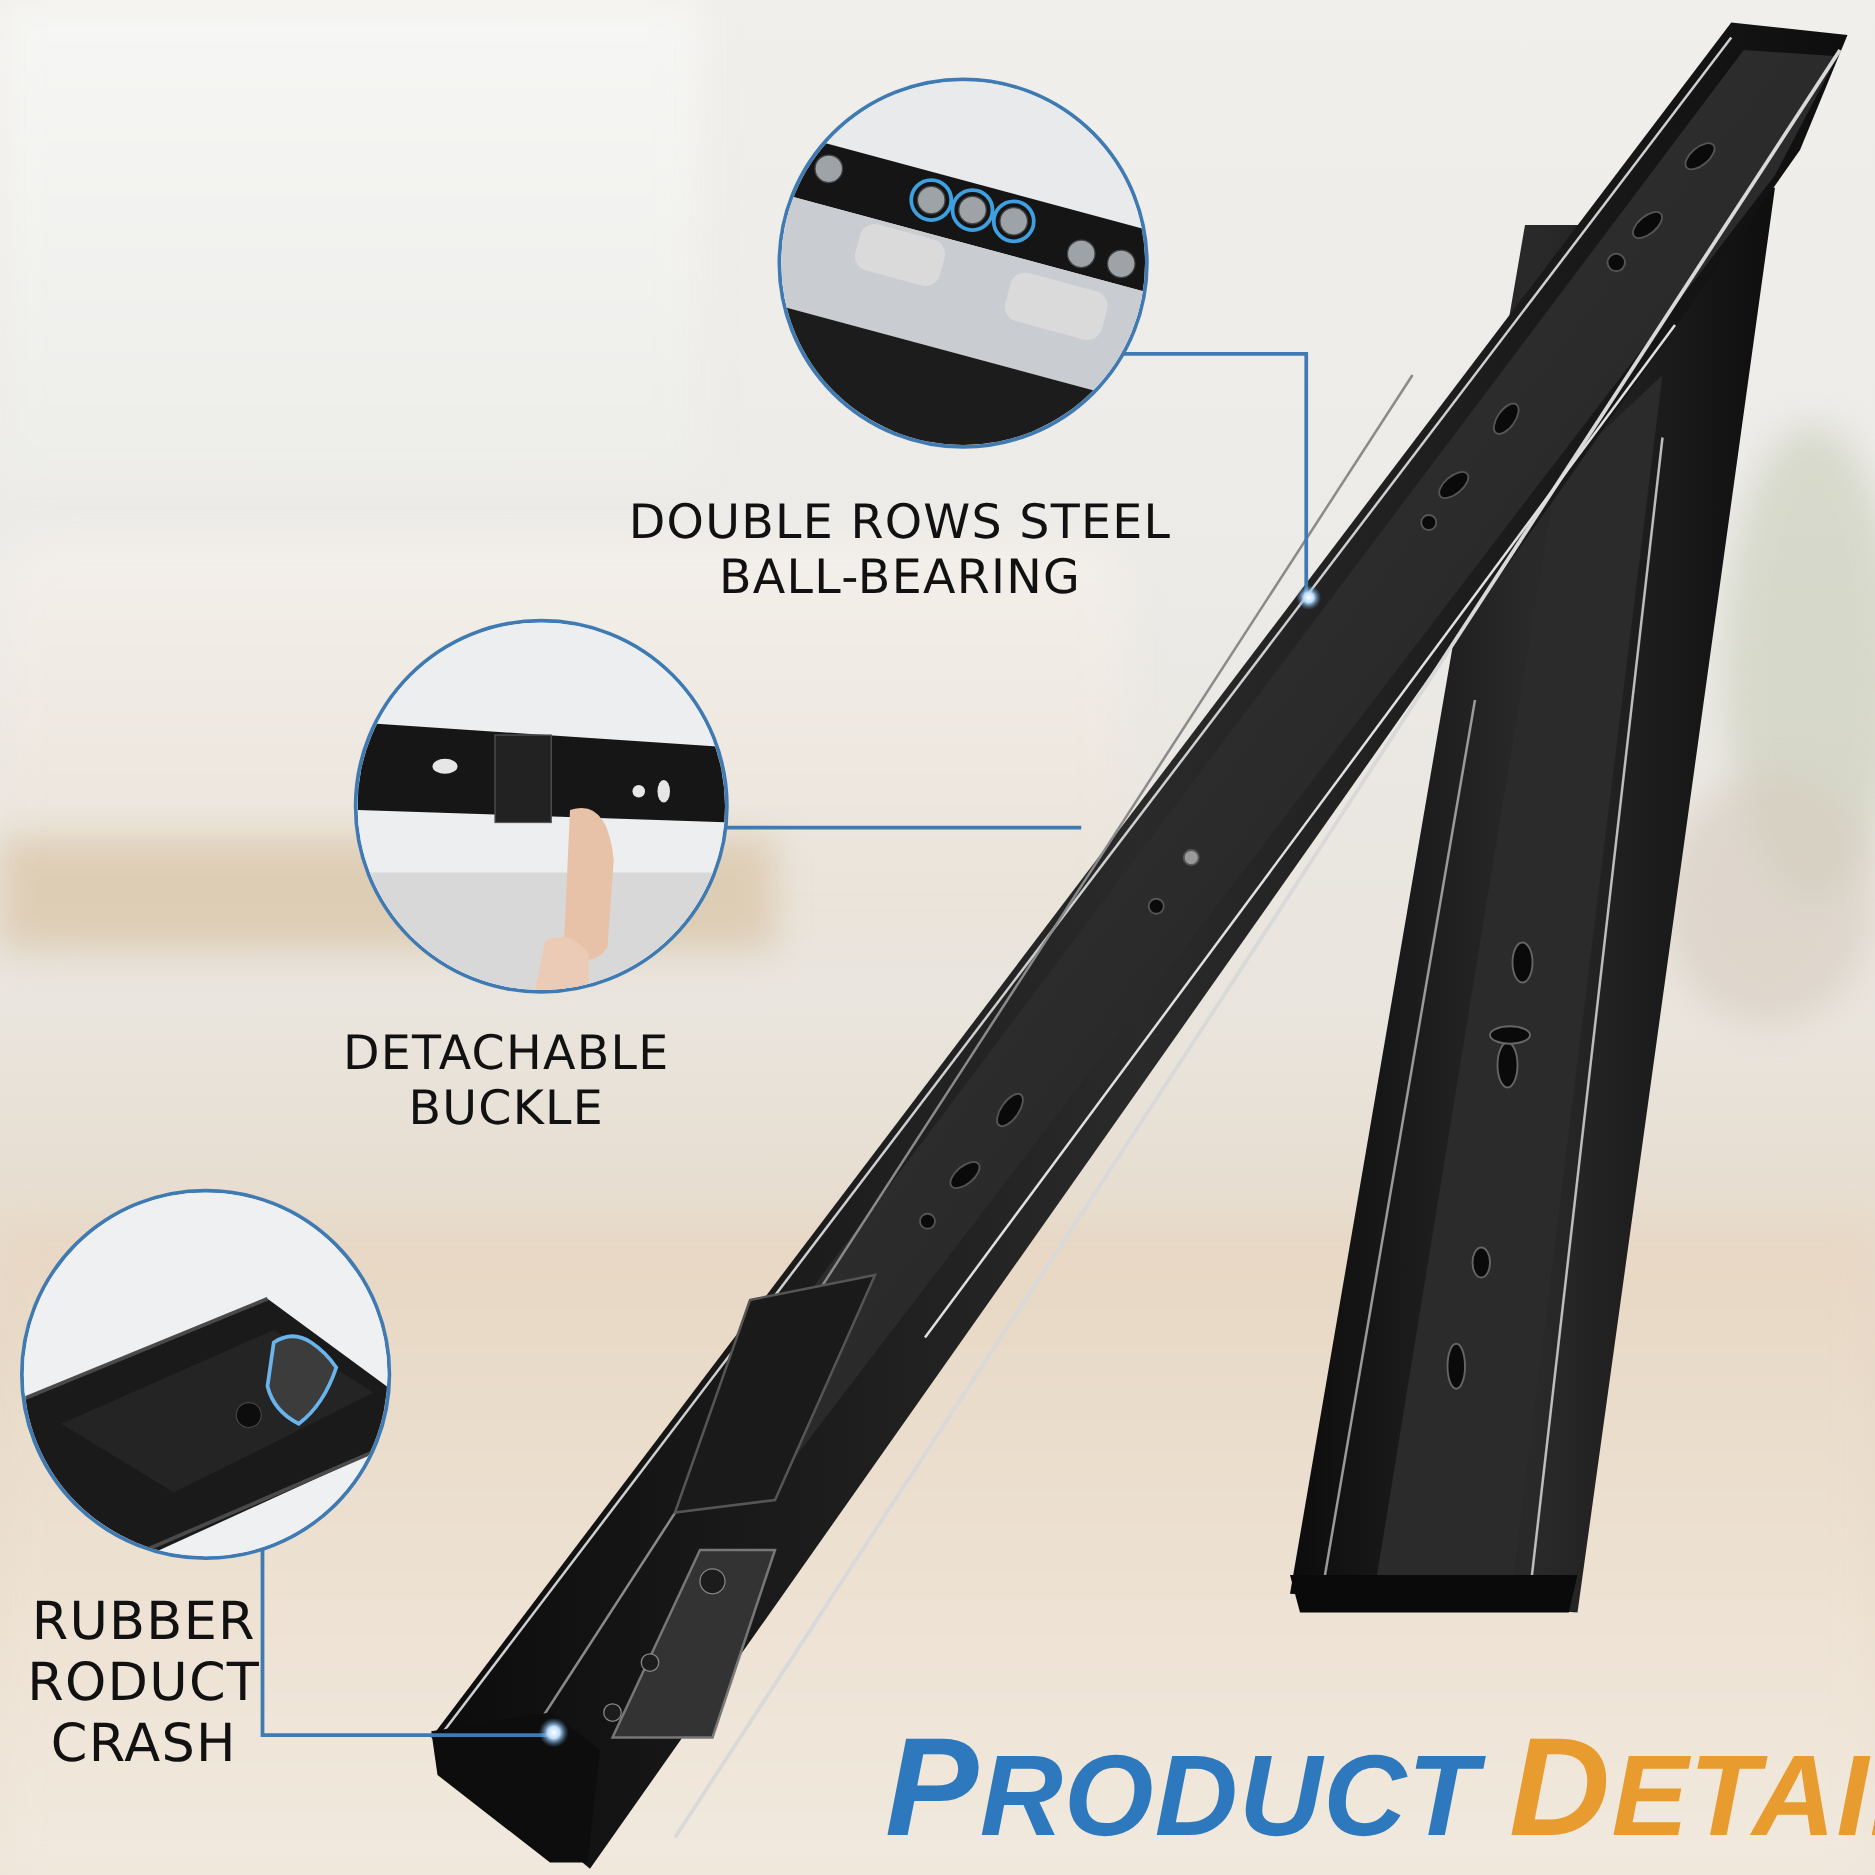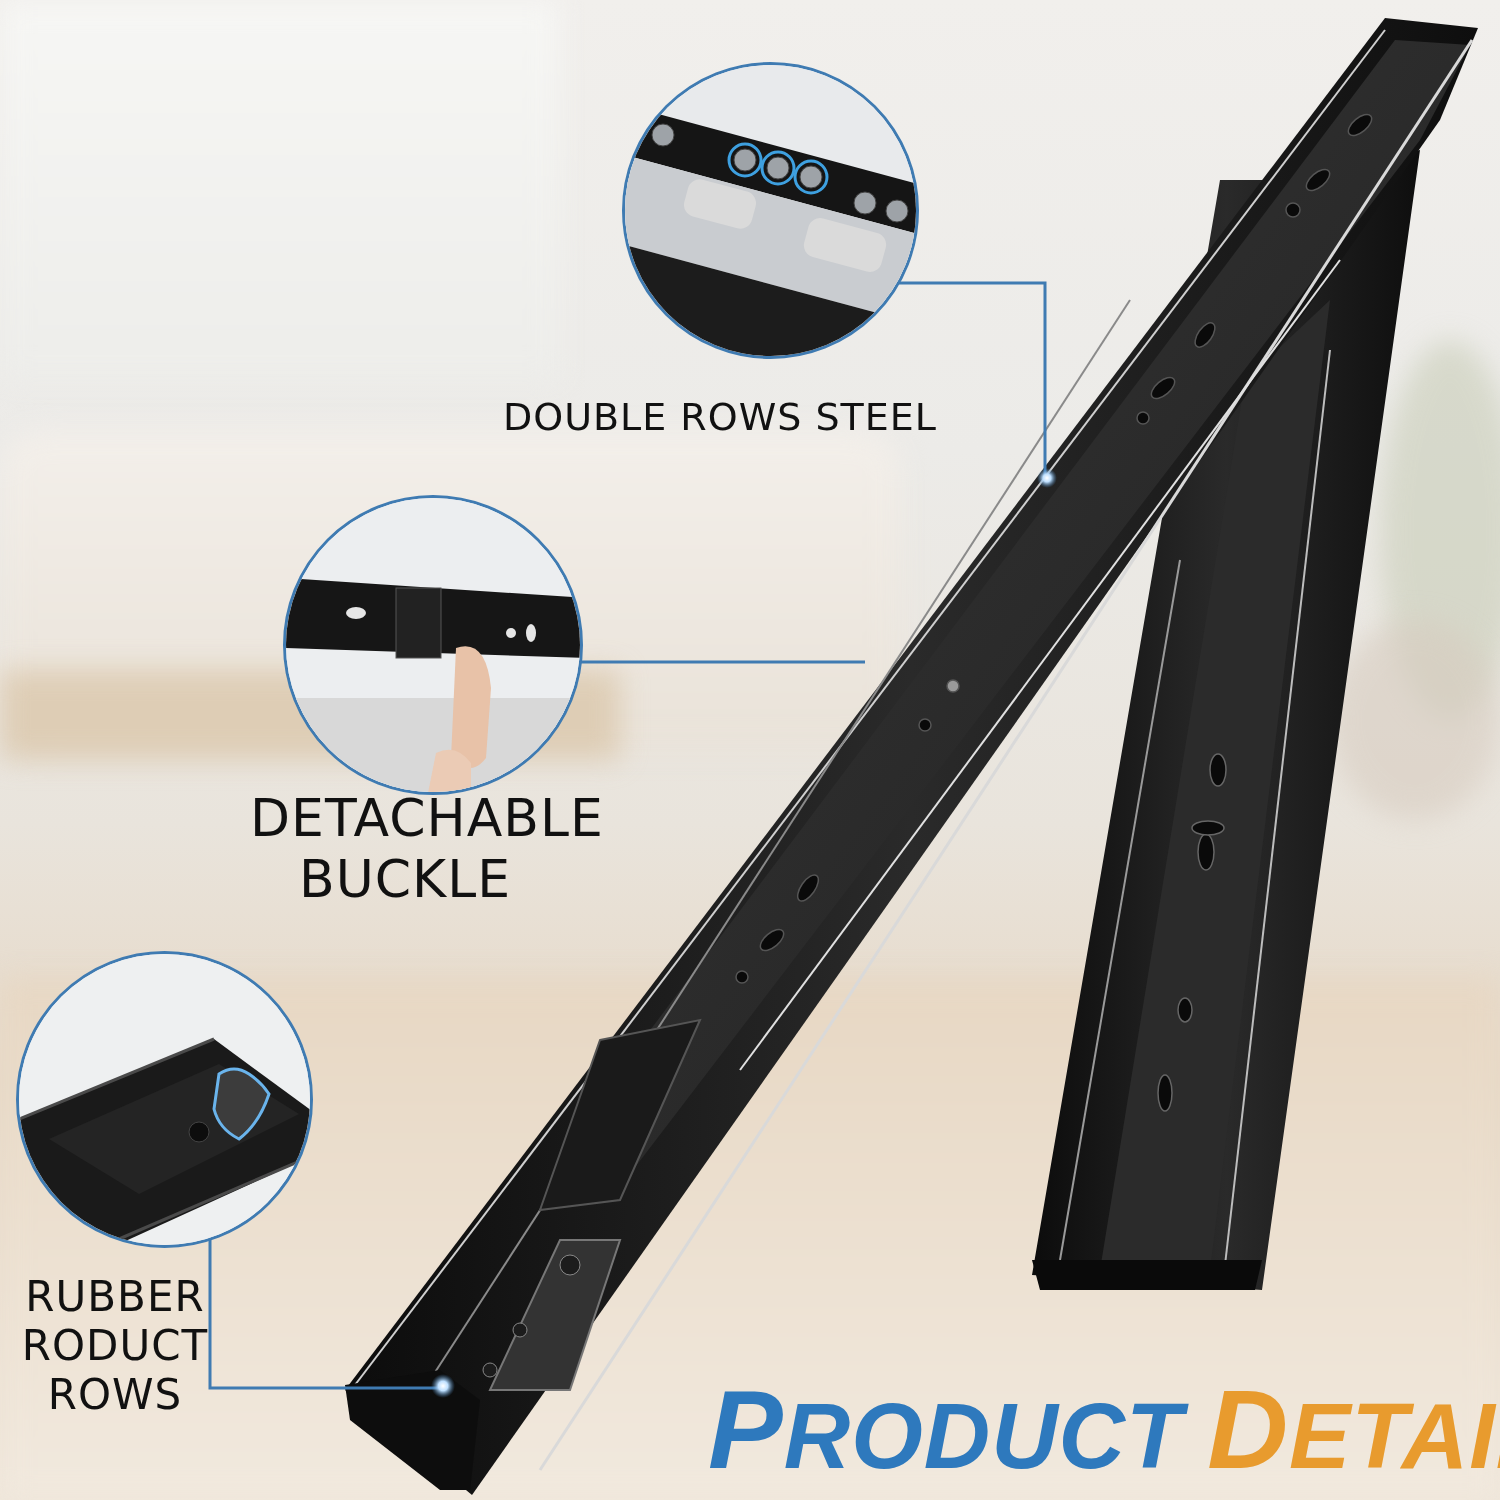--- a/index.html
+++ b/index.html
@@ -127,53 +127,54 @@
       </g>
       <g fill="none" stroke="#3ea0e0" stroke-width="3">
         <circle cx="120" cy="95" r="16"></circle>
         <circle cx="153" cy="103" r="16"></circle>
         <circle cx="186" cy="112" r="16"></circle>
       </g>
     </svg>
   </div>
   <div class="label" style="left:500px;top:395px;width:440px;font-size:38px;">
     <span>DOUBLE ROWS STEEL</span>
+    <span>BALL-BEARING</span>
   </div>
 
   <div class="callout" style="left:283px;top:495px;width:300px;height:300px;">
     <svg width="300" height="300" viewBox="0 0 300 300">
       <rect width="300" height="300" fill="#eceef0"></rect>
       <polygon points="0,80 300,100 300,160 0,150" fill="#161616"></polygon>
       <rect x="110" y="90" width="45" height="70" fill="#222" stroke="#555"></rect>
       <ellipse cx="70" cy="115" rx="10" ry="6" fill="#e6e6e6"></ellipse>
       <circle cx="225" cy="135" r="5" fill="#e6e6e6"></circle>
       <ellipse cx="245" cy="135" rx="5" ry="9" fill="#e6e6e6"></ellipse>
       <rect x="0" y="200" width="300" height="100" fill="#d8d8d8"></rect>
       <path d="M170,150 q30,-10 35,40 l-5,70 q-15,20 -35,0 z" fill="#e8c2a8"></path>
       <path d="M150,255 q20,-10 35,10 l0,40 l-45,0 z" fill="#ebcbb5"></path>
     </svg>
   </div>
-  <div class="label" style="left:250px;top:788px;width:310px;font-size:52px;">
+  <div class="label" style="left:250px;top:820px;width:310px;font-size:38px;">
     <span>DETACHABLE</span>
     <span>BUCKLE</span>
   </div>
 
   <div class="callout" style="left:16px;top:951px;width:297px;height:297px;">
     <svg width="297" height="297" viewBox="0 0 297 297">
       <rect width="297" height="297" fill="#eef0f1"></rect>
       <polygon points="0,165 195,85 297,160 297,200 100,290 0,290" fill="#1a1a1a"></polygon>
       <polygon points="30,185 200,110 280,160 120,240" fill="#242424"></polygon>
       <line x1="0" y1="165" x2="195" y2="85" stroke="#4a4a4a" stroke-width="3"></line>
       <line x1="100" y1="285" x2="297" y2="200" stroke="#4a4a4a" stroke-width="3"></line>
       <circle cx="180" cy="178" r="10" fill="#0d0d0d" stroke="#444"></circle>
       <path d="M200,120 q15,-10 30,0 q12,8 20,20 q-10,30 -30,45 q-20,-10 -25,-30 z" fill="#3c3c3c" stroke="#6ab4ec" stroke-width="3"></path>
     </svg>
   </div>
   <div class="label" style="left:20px;top:1272px;width:190px;font-size:42px;">
     <span>RUBBER</span>
     <span>RODUCT</span>
-    <span>ROWS</span>
+    <span>CRASH</span>
   </div>
 
   <div class="title">
     <span class="w1"><span class="big">P</span><span>RODUCT</span></span><span class="w2"><span class="big">D</span><span>ETAILS</span></span>
   </div>
 </div>
 
 </body></html>

